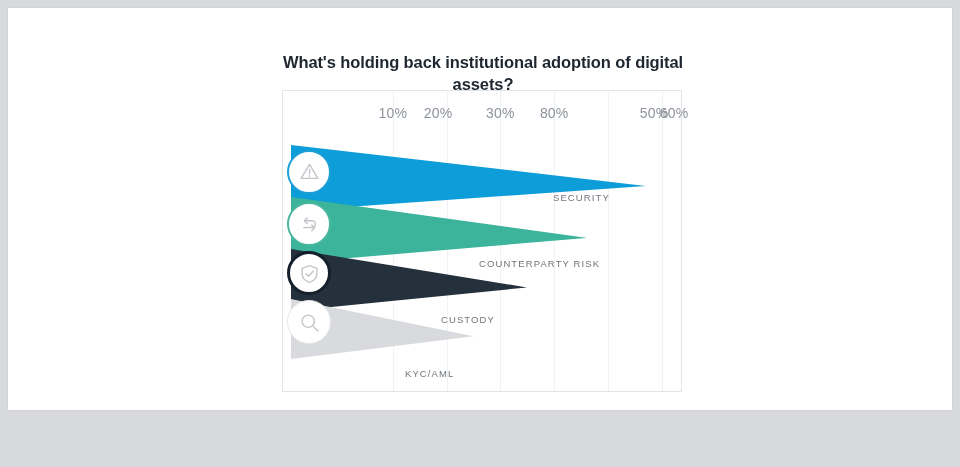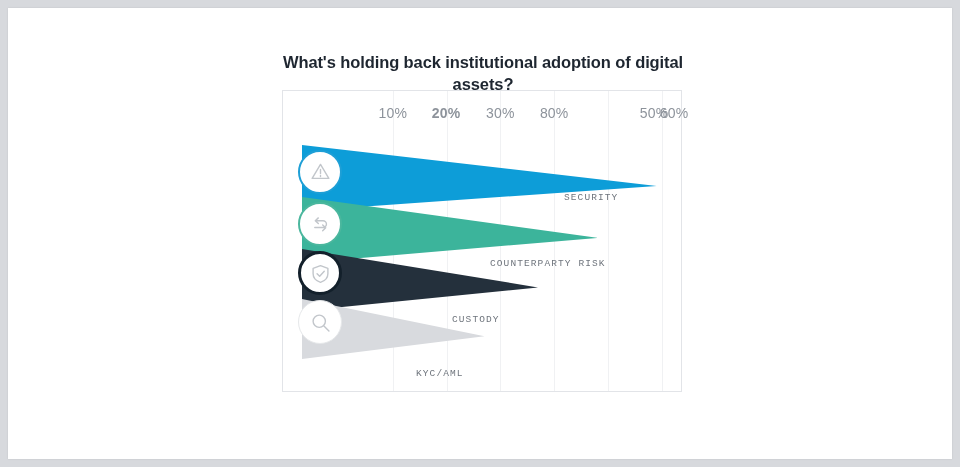--- a/index.html
+++ b/index.html
@@ -2,21 +2,21 @@
 <html><head>
 <meta charset="utf-8">
 <style>
   html,body{margin:0;padding:0;}
   body{
     width:960px;height:467px;overflow:hidden;
     background:#d7d9dd;
     font-family:"Liberation Sans",sans-serif;
   }
   .card{
-    position:absolute;left:8px;top:8px;width:944px;height:451px;
+    position:absolute;left:8px;top:8px;width:944px;height:402px;
     background:#ffffff;
     box-shadow:0 0 2px rgba(0,0,0,.10);
   }
   .slide{position:absolute;left:0;top:0;width:944px;height:451px;}
 
   
   .chart-title{
     position:absolute;left:265px;top:44px;width:420px;
     text-align:center;
     font-size:16.5px;font-weight:bold;line-height:1.32;
@@ -42,21 +42,21 @@
   }
   .tick{
     position:absolute;top:0;
     transform:translateX(-50%);
     font-size:14px;color:#8d939b;
     letter-spacing:.2px;
     white-space:nowrap;
   }
 
   
-  .bars{position:absolute;left:11px;top:0;width:100%;height:100%;font-family:Liberation Mono, monospace;}
+  .bars{position:absolute;left:0;top:0;width:100%;height:100%;}
   .bar-row{position:absolute;left:0;}
   .bar-label{
     position:absolute;
     font-size:9.5px;color:#6f757d;
     letter-spacing:1.1px;
     white-space:nowrap;
   }
 
   
   .icon-badge{
@@ -90,21 +90,21 @@
           <div class="gridline" style="left: 109.8px;"></div>
           <div class="gridline" style="left: 163.6px;"></div>
           <div class="gridline" style="left: 217.4px;"></div>
           <div class="gridline" style="left: 271.2px;"></div>
           <div class="gridline" style="left: 325px;"></div>
           <div class="gridline" style="left: 378.8px;"></div>
         </div>
 
       <div class="axis">
           <span class="tick" style="left: 109.8px;">10%</span>
-          <span class="tick" style="left: 163px; font-weight: bold;">20%</span>
+          <span class="tick" style="left: 155px;">20%</span>
           <span class="tick" style="left: 217.4px;">30%</span>
           <span class="tick" style="left: 271.2px;">80%</span>
           <span class="tick" style="left: 325px; margin-left: 46px;">50%</span>
           <span class="tick" style="left: 391px;">60%</span>
         </div>
 
       <div class="bars">
           <div class="bar-row">
             <svg width="354.65999999999997" height="66" style="position: absolute; left: 8px; top: 54px;">
               <polygon points="0,0 354.65999999999997,40.92 0,66" fill="#0d9dd8"></polygon>

